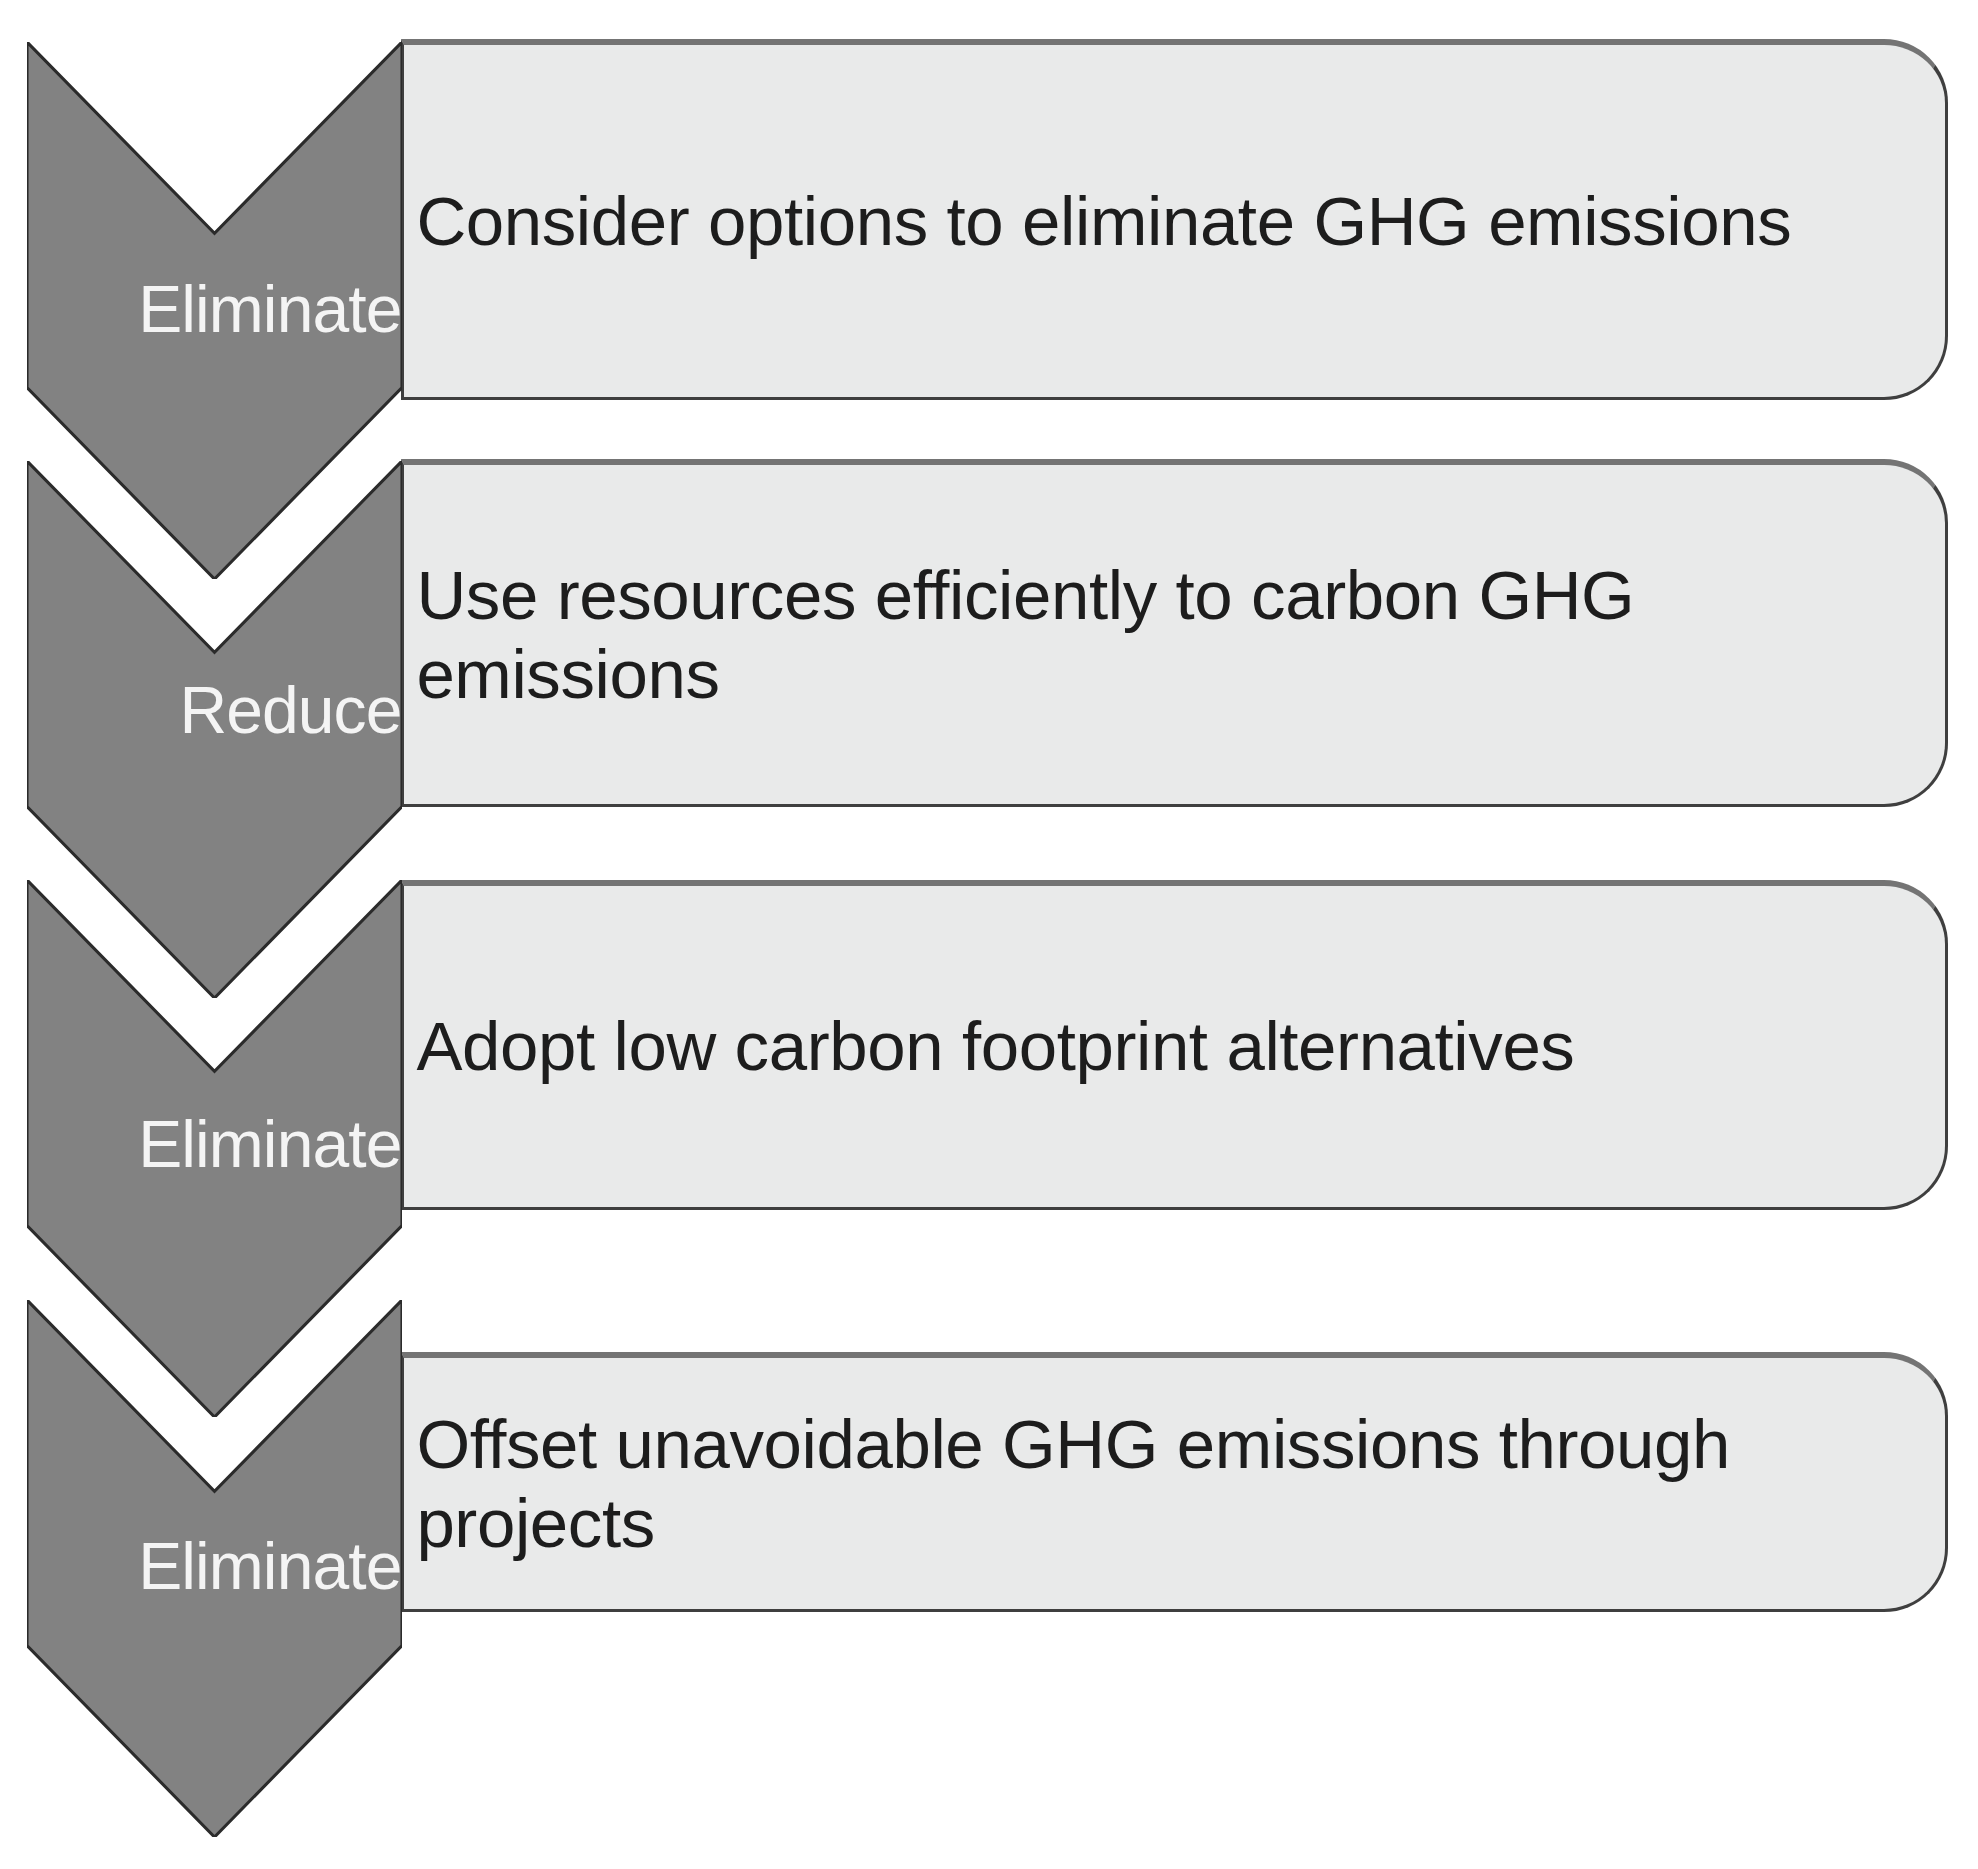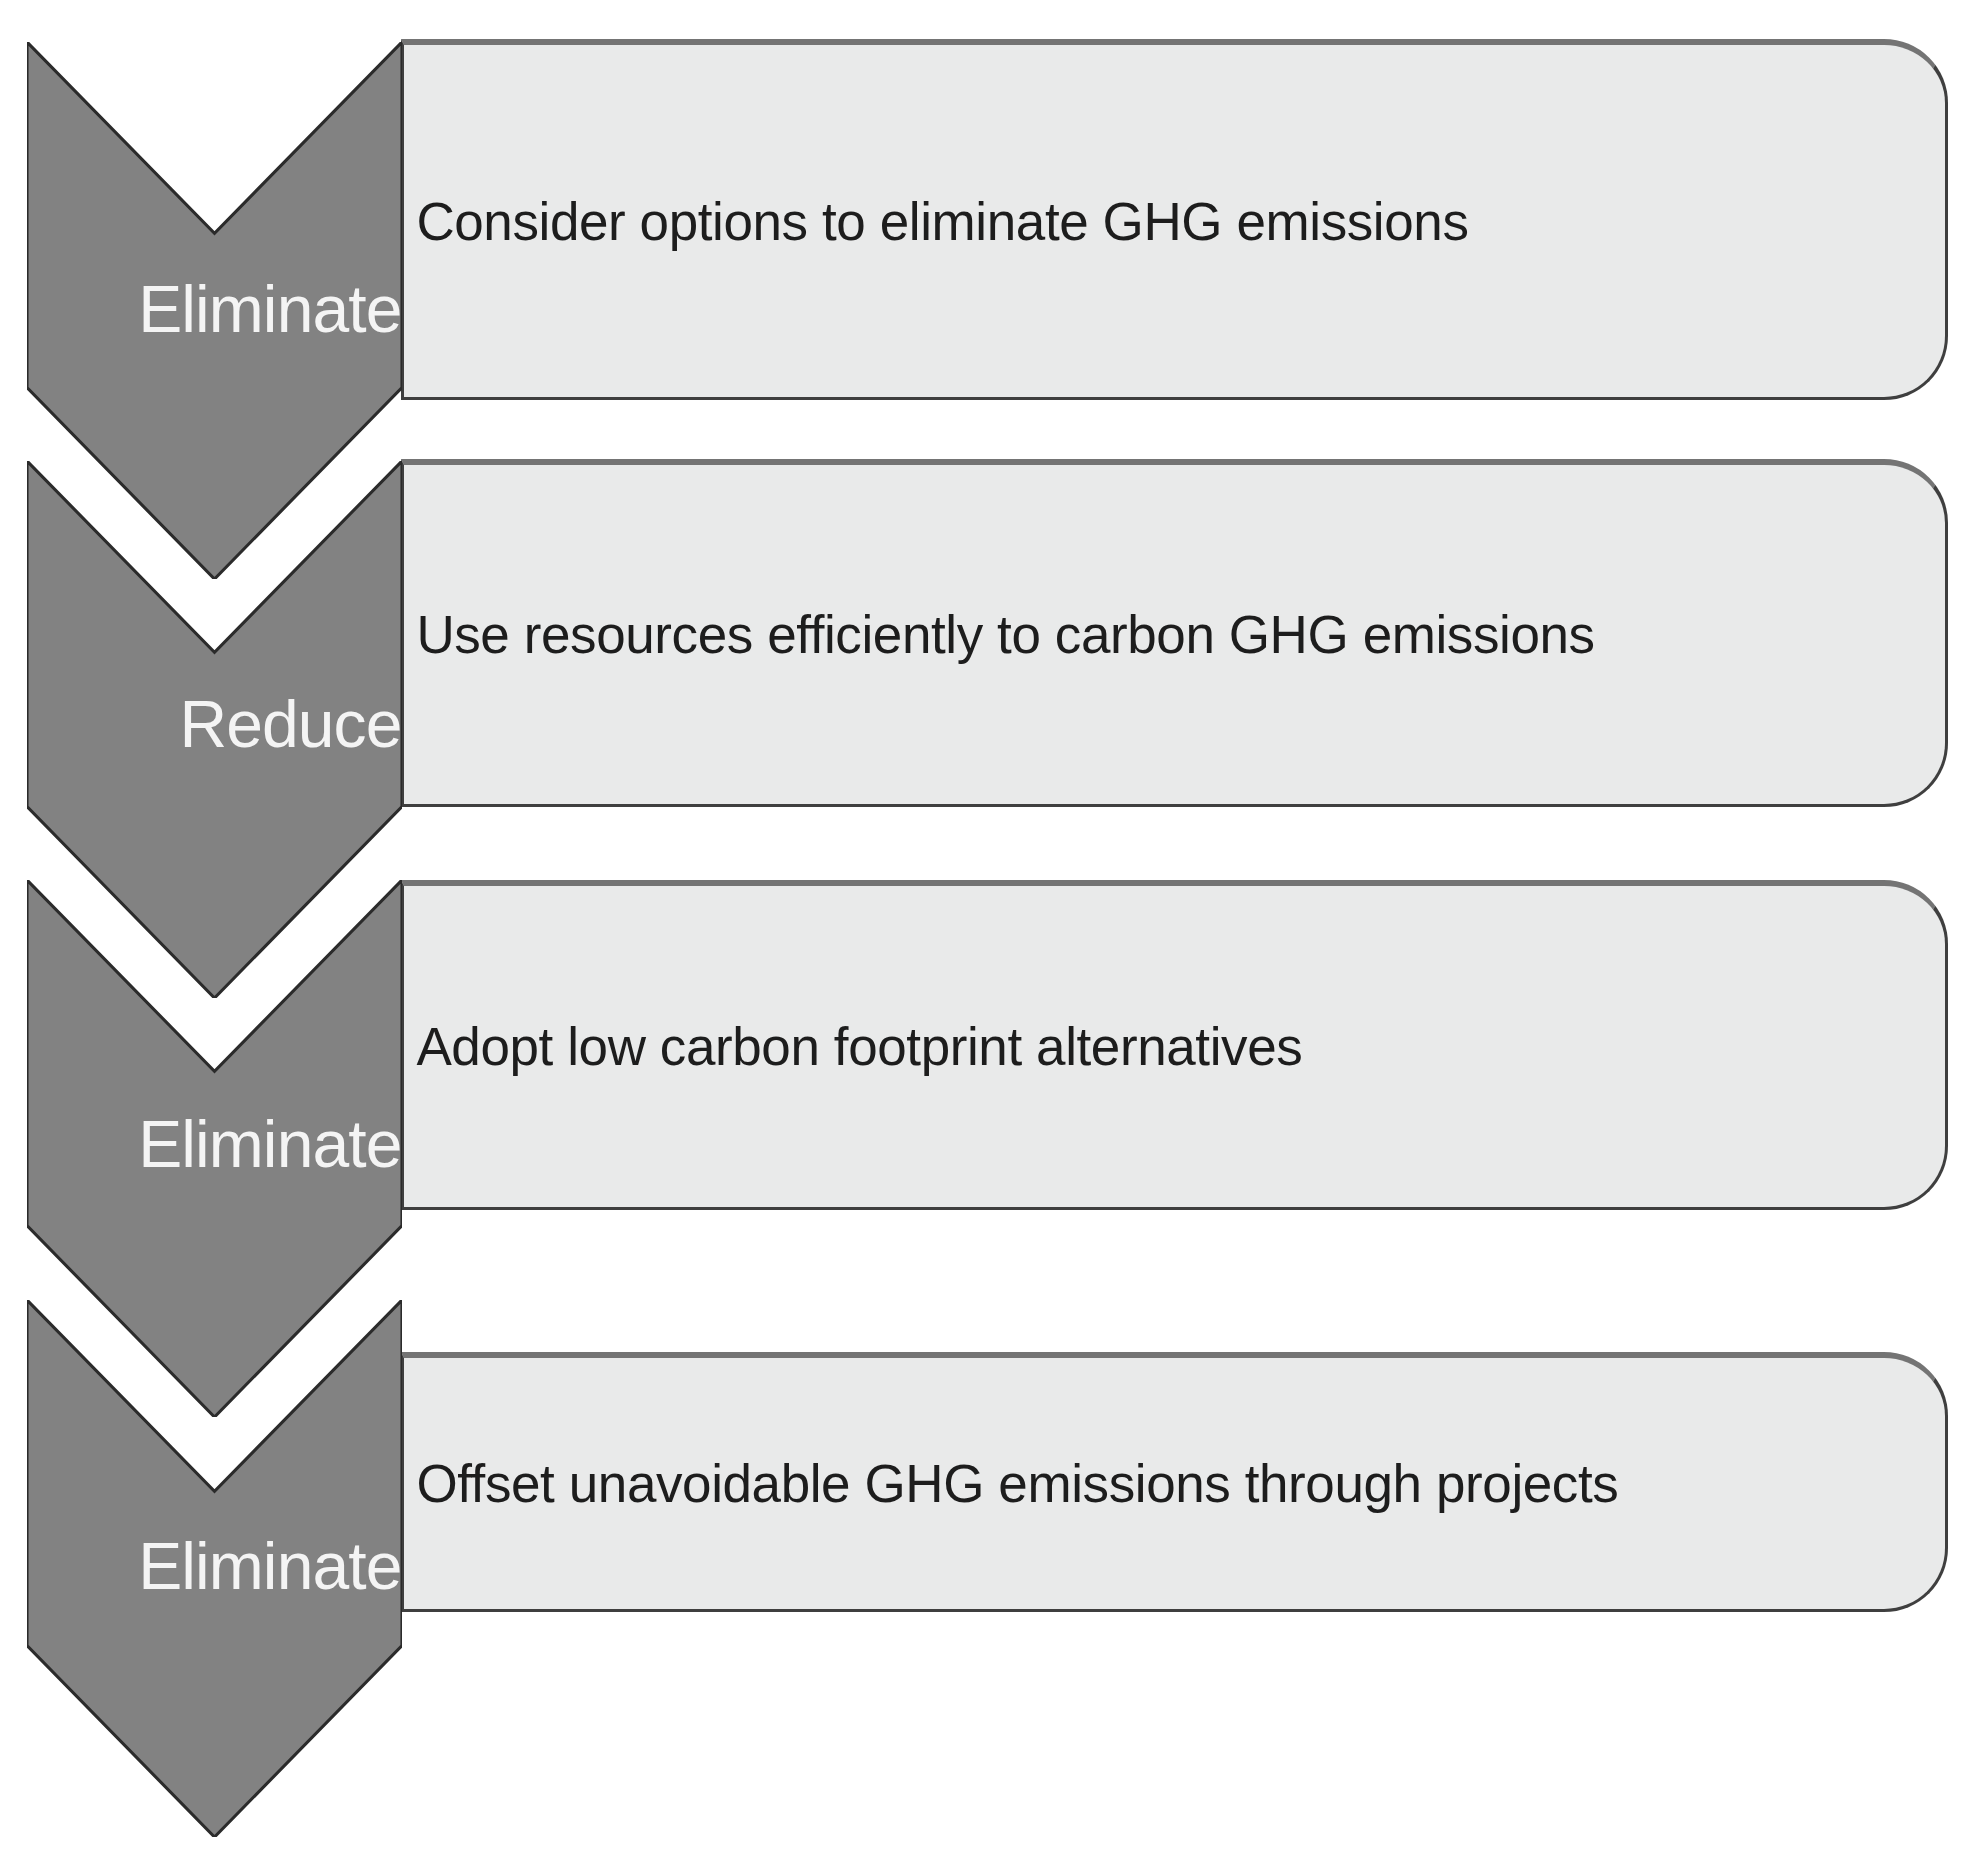--- a/index.html
+++ b/index.html
@@ -28,21 +28,21 @@
     background:var(--box-fill);
     border:3.5px solid var(--box-border);
     border-top:6.2px solid var(--box-border-top);
     border-radius:0 64px 64px 0;
     display:flex;align-items:center;
     padding:0 42px 0 12.4px;
     z-index:1;
   }
   .box-text{
     margin:0;
-    font-size:53px;
+    font-size:69px;
     letter-spacing:-0.4px;
     color:var(--box-text);
   }
   
   .chev{
     position:absolute;
     left:26.5px;width:375px;height:537px;
     z-index:2;
   }
   .chev polygon{
@@ -64,21 +64,21 @@
   }
   .r0 .box{top:39px;height:361px}
   .r1 .box{top:459px;height:348px}
   .r2 .box{top:880px;height:330px}
   .r3 .box{top:1352px;height:260px}
   .r0 .chev{top:42px}
   .r1 .chev{top:461px}
   .r2 .chev{top:880px}
   .r3 .chev{top:1300px}
   .r0 .chev-label{top:271px}
-  .r1 .chev-label{top:686px}
+  .r1 .chev-label{top:672px}
   .r2 .chev-label{top:1106px}
   .r3 .chev-label{top:1528px}
 </style>
 </head>
 <body>
 
 <div class="diagram">
 
   <section class="row r0">
     <div class="box">

